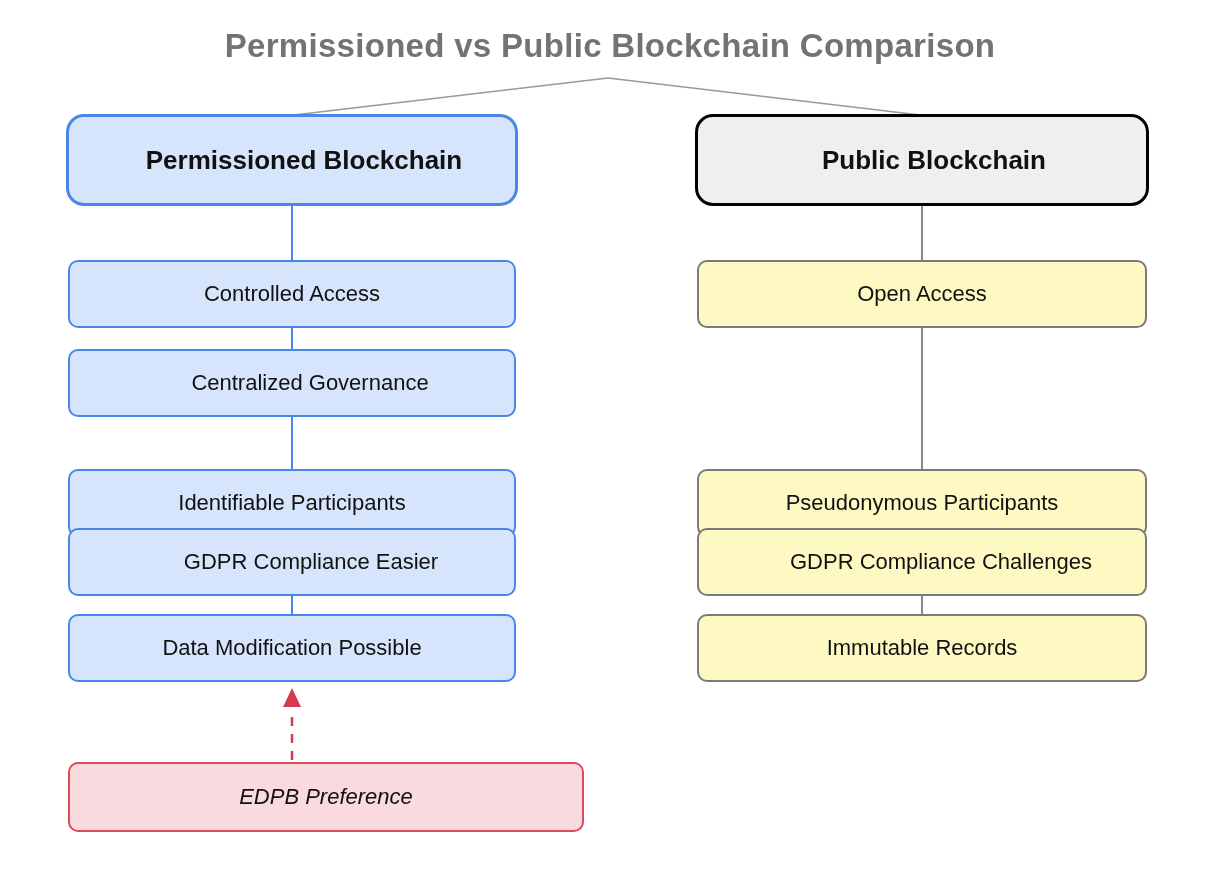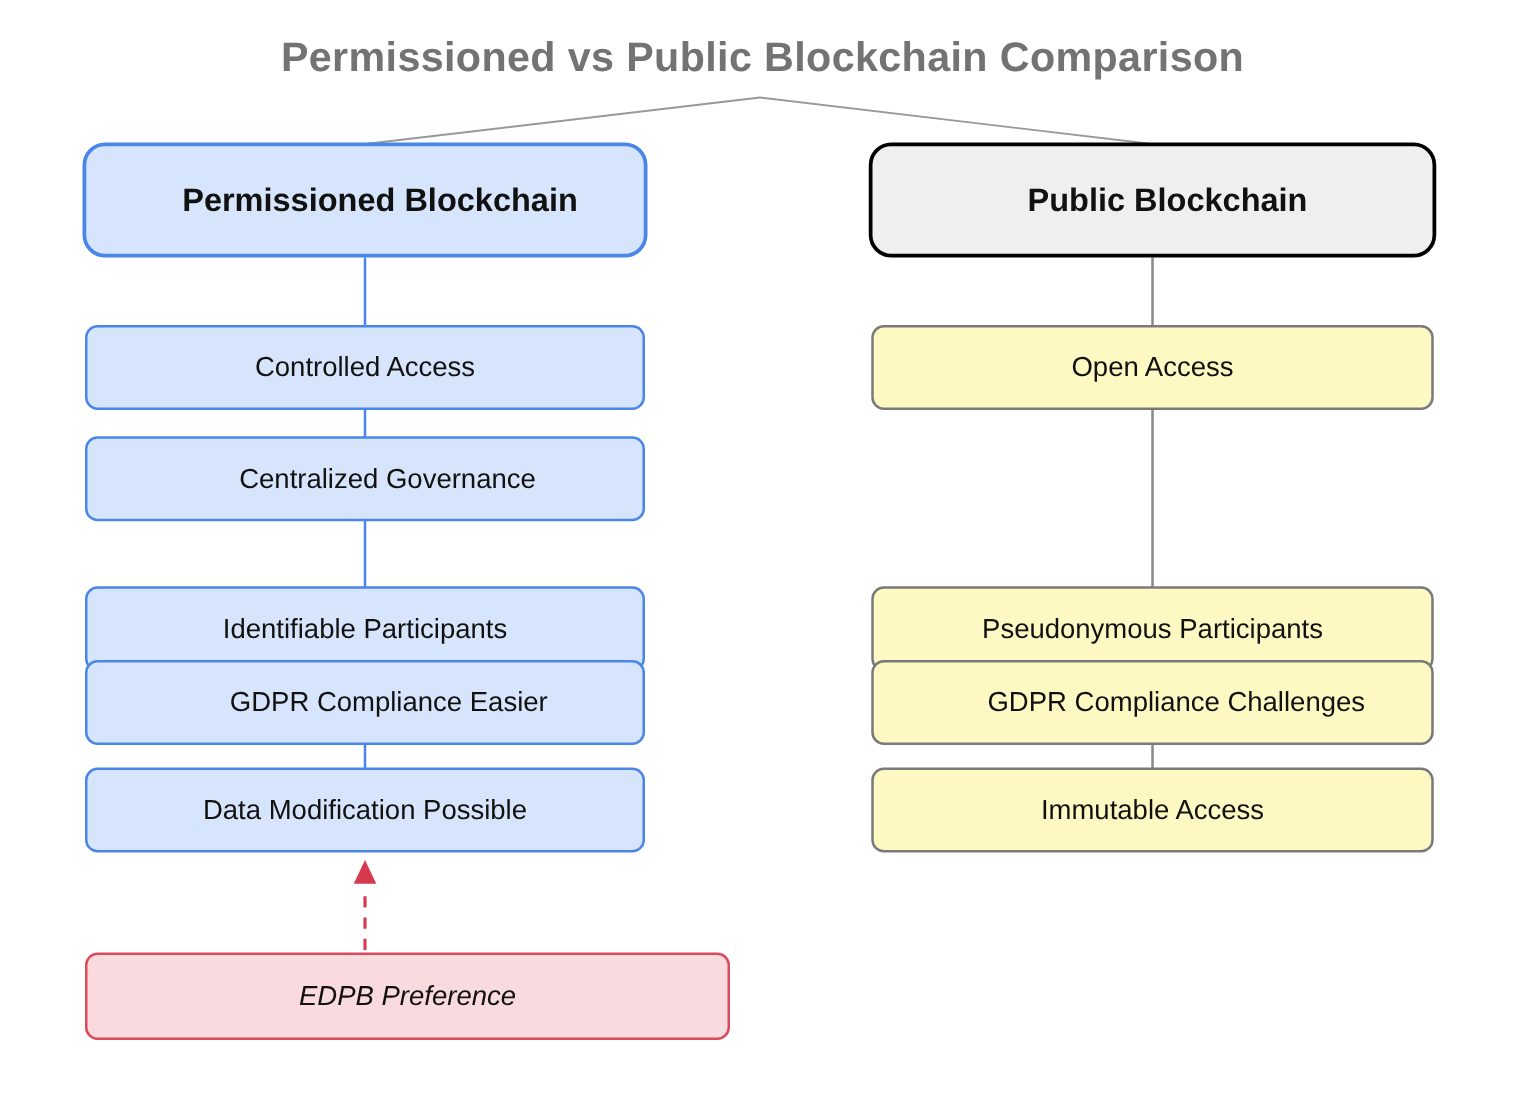--- a/index.html
+++ b/index.html
@@ -78,20 +78,20 @@
   <div class="box item col-right row0">
     <span>Open Access</span>
   </div>
   <div class="box item col-right row2">
     <span>Pseudonymous Participants</span>
   </div>
   <div class="box item col-right row3">
     <span>GDPR Compliance Challenges</span>
   </div>
   <div class="box item col-right row4">
-    <span>Immutable Access</span>
+    <span>Immutable Records</span>
   </div>
 
   <div class="box annotation-box">
     <span>EDPB Preference</span>
   </div>
 
 </div>
 
 </body></html>

